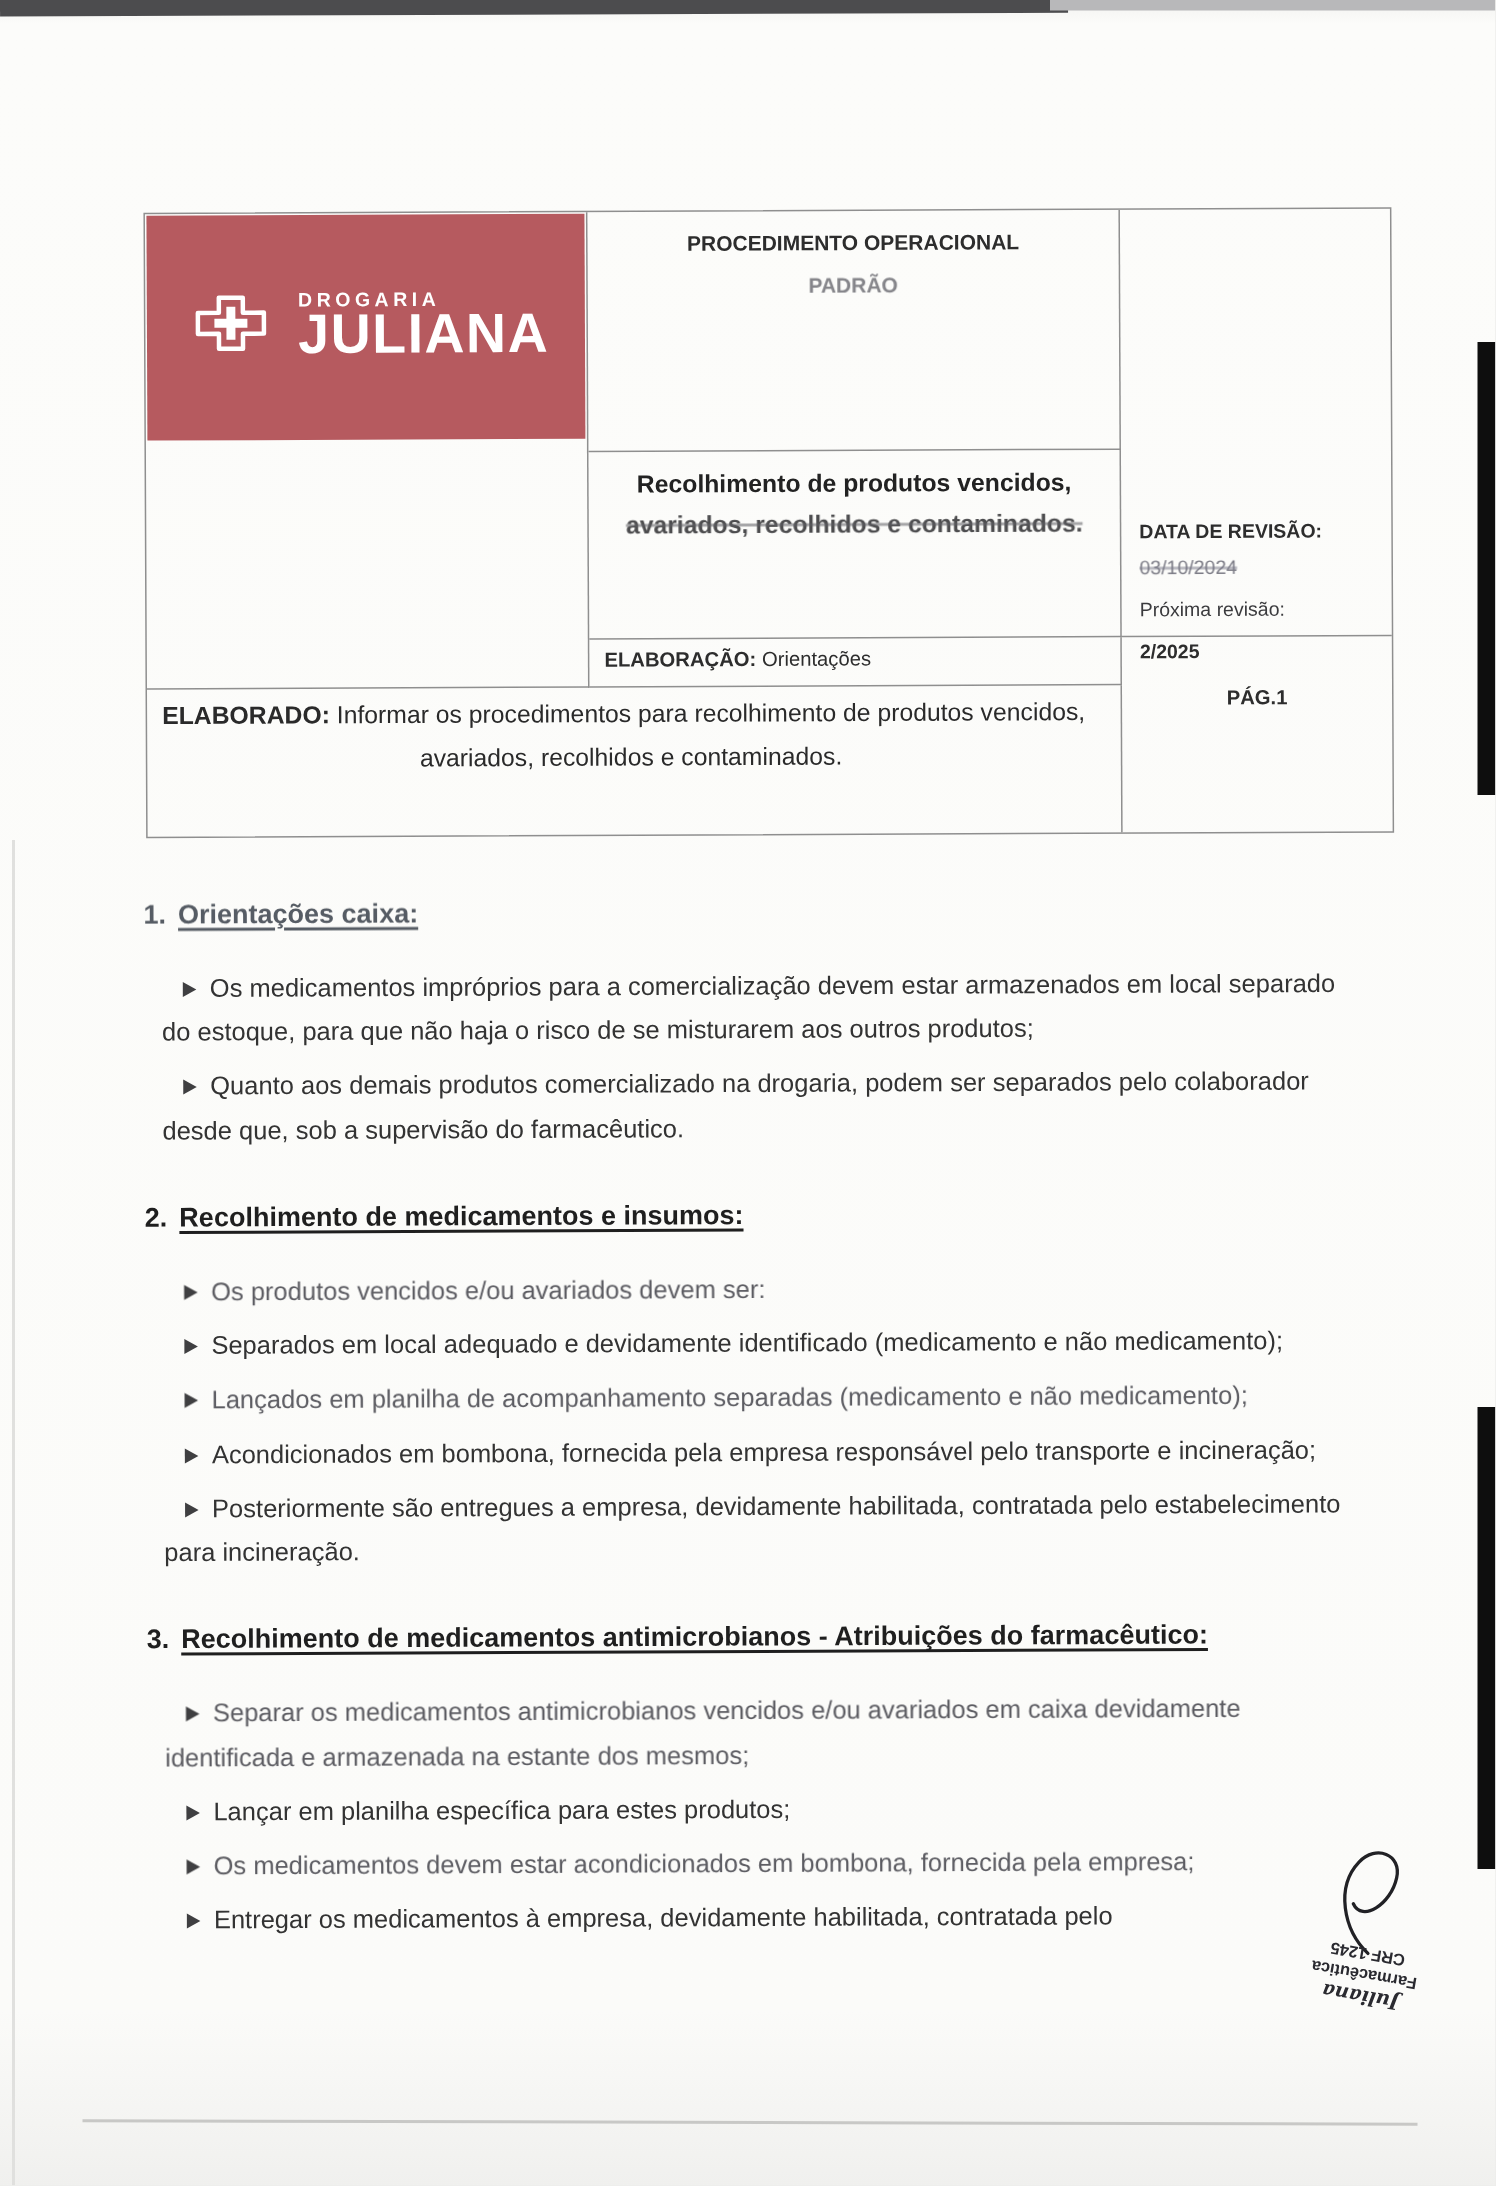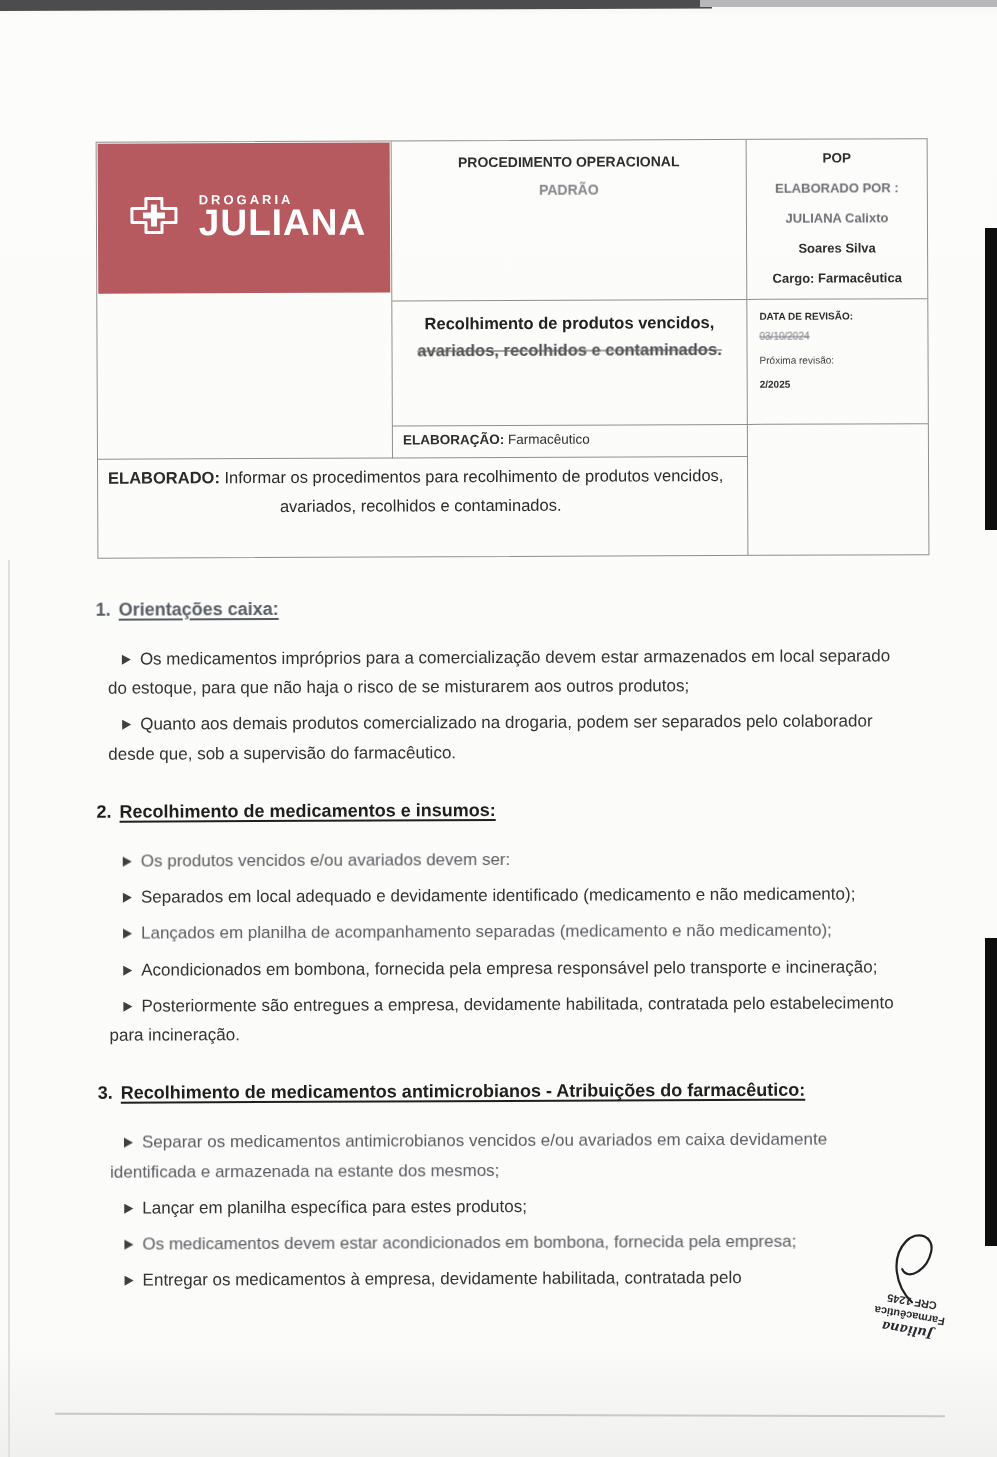--- a/index.html
+++ b/index.html
@@ -33,21 +33,21 @@
   .c-pop{text-align:center;padding-top:11px;font-size:13px;font-weight:bold;color:#2d2d2d;}
   .pop-label{font-size:13.5px;}
   .elab{margin-top:15px;}
   .elab-faded{color:#6e6e74;filter:blur(0.25px);}
 
   .c-title{text-align:center;padding-top:13px;font-weight:bold;font-size:16.5px;color:#222;}
   .title2{margin-top:8px;}
   .smeared{color:#4c4c4e;filter:blur(0.35px);text-decoration:line-through;
     text-decoration-thickness:2px;text-decoration-color:rgba(95,95,100,.55);}
 
-  .c-rev{padding:11px 0 0 12px;font-size:10px;color:#2d2d2d;}
+  .c-rev{padding:11px 0 0 12px;font-size:13px;color:#2d2d2d;margin-top:36px;}
   .rev-label{font-weight:bold;}
   .rev-date{margin-top:9px;color:#7c7c86;filter:blur(0.3px);text-decoration:line-through;
     text-decoration-thickness:1.5px;text-decoration-color:rgba(120,120,135,.5);}
   .rev-next{margin-top:13px;font-weight:normal;color:#3b3b3e;}
   .rev-next-date{margin-top:13px;font-weight:bold;}
 
   .c-elab{padding:6px 0 0 10px;font-size:13.5px;color:#2d2d2d;}
   .bold{font-weight:bold;}
 
   .c-pag{text-align:center;padding-top:33px;font-size:13.5px;font-weight:bold;color:#2d2d2d;}
@@ -107,45 +107,41 @@
             <span class="logo-bottom">JULIANA</span>
           </span>
         </div>
       </div>
 
       <div class="cell c-doctype">
         <div class="doctype1">PROCEDIMENTO OPERACIONAL</div>
         <div class="doctype2">PADRÃO</div>
       </div>
 
-      <div class="cell c-pop">
-        <div class="pop-label">POP</div>
-        <div class="elab elab-faded">ELABORADO POR :</div>
-        <div class="elab elab-faded">JULIANA Calixto</div>
-        <div class="elab">Soares Silva</div>
-        <div class="elab">Cargo: Farmacêutica</div>
-      </div>
 
       <div class="cell c-title">
         <div class="title1">Recolhimento de produtos vencidos,</div>
         <div class="title2 smeared">avariados, recolhidos e contaminados.</div>
       </div>
 
       <div class="cell c-rev">
         <div class="rev-label">DATA DE REVISÃO:</div>
         <div class="rev-date">03/10/2024</div>
         <div class="rev-next">Próxima revisão:</div>
         <div class="rev-next-date">2/2025</div>
       </div>
 
       <div class="cell c-elab">
         <span class="bold">ELABORAÇÃO:</span>
-        <span>Farmacêutico</span>
-      </div>
-
+        <span>Orientações</span>
+      </div>
+
+      <div class="cell c-pag">
+        <div>PÁG.1</div>
+      </div>
 
       <div class="cell c-obj">
         <div class="obj-line1">
           <span class="bold">ELABORADO:</span>
           <span>Informar os procedimentos para recolhimento de produtos vencidos,</span>
         </div>
         <div class="obj-line2">avariados, recolhidos e contaminados.</div>
       </div>
     </div>
 

